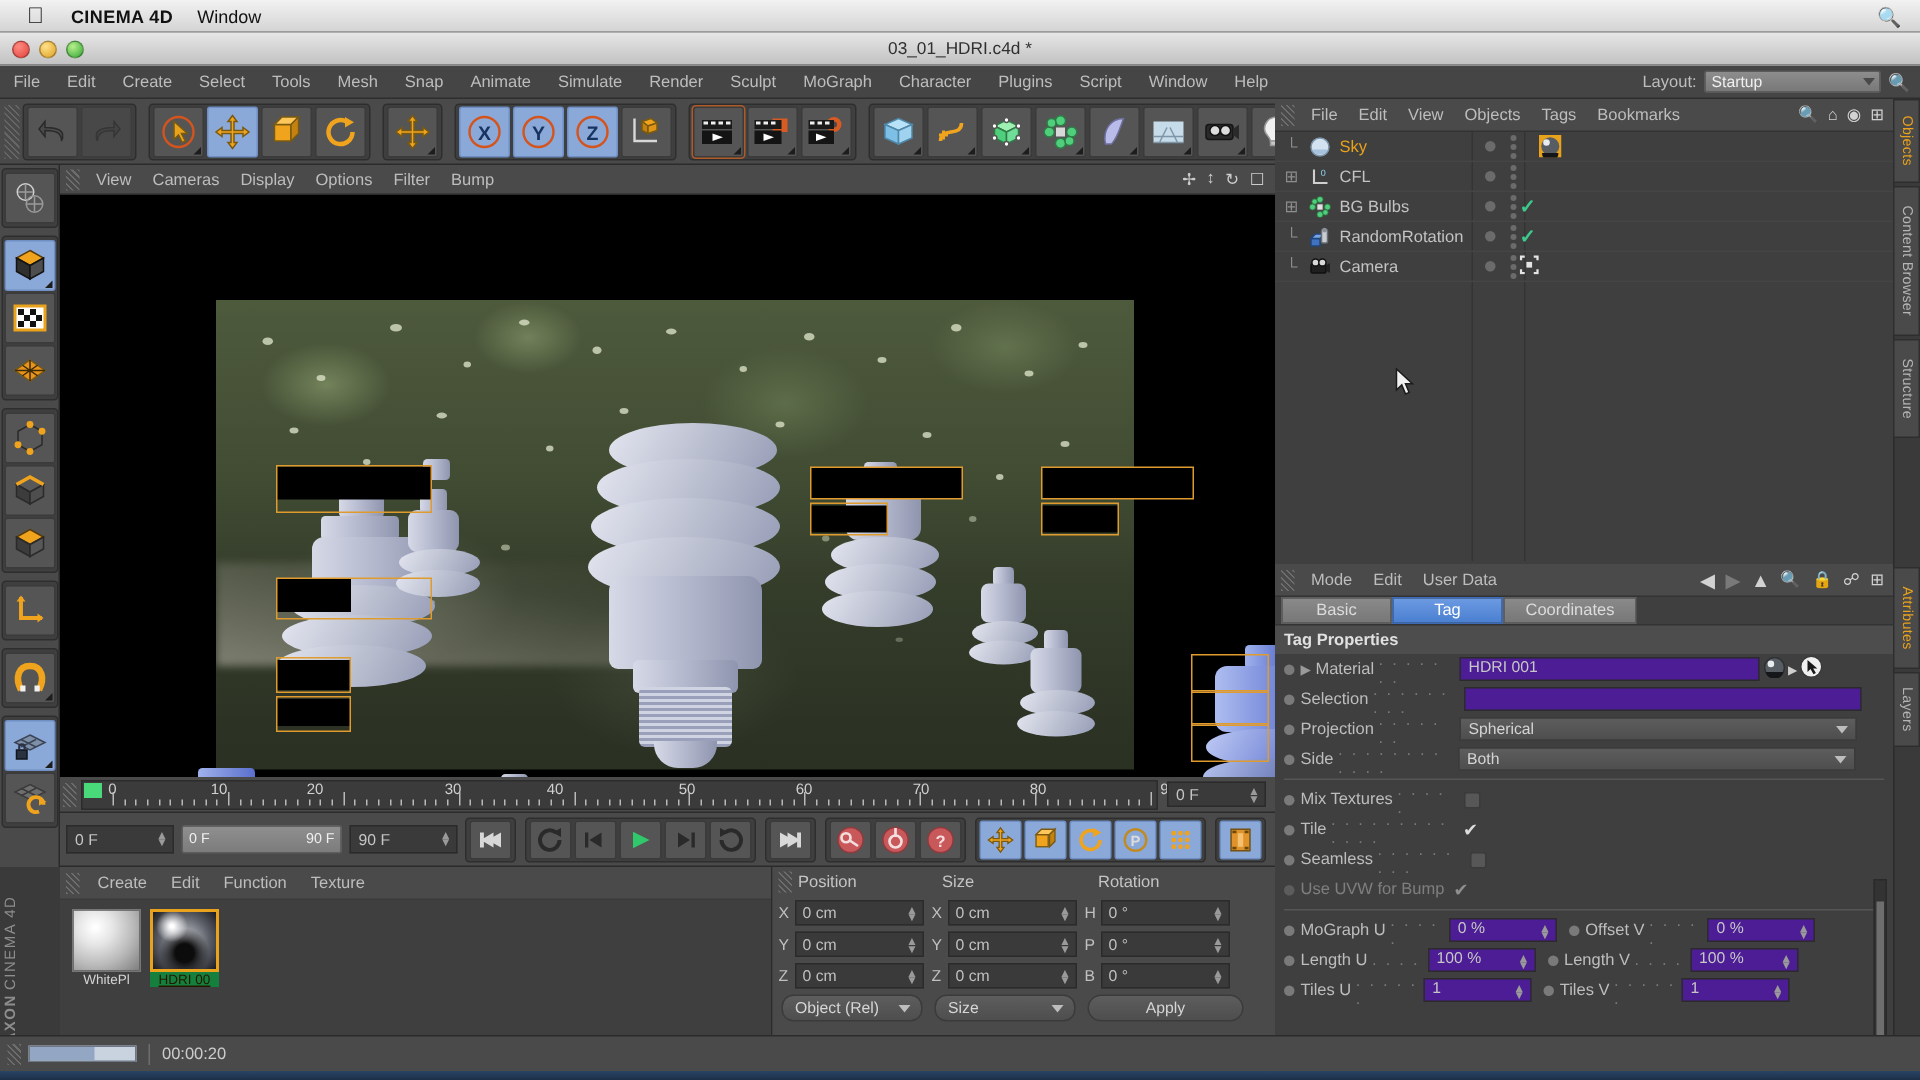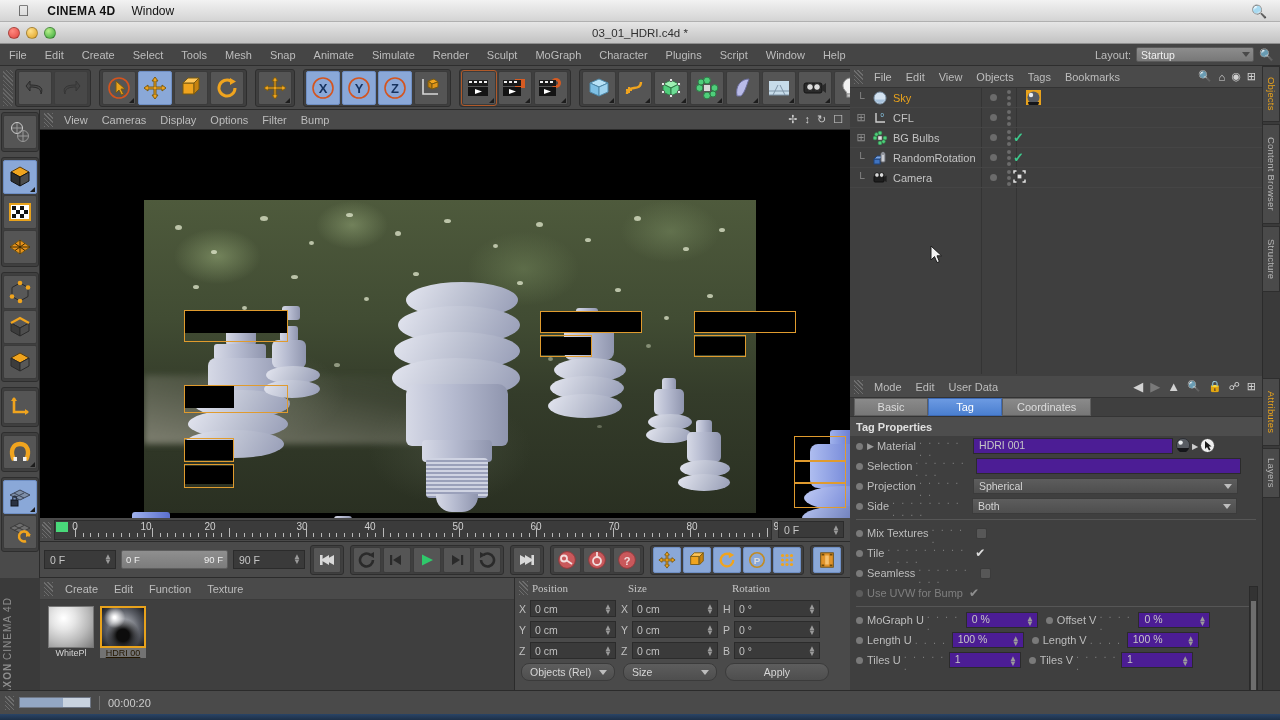--- a/index.html
+++ b/index.html
@@ -172,33 +172,33 @@
   .matmenu{ height:22px; display:flex; align-items:center; border-bottom:1px solid #3b3b3b;}
   .matmenu .grip2{width:9px;height:14px;margin:0 4px;
     background-image:repeating-linear-gradient(45deg,#6d6d6d 0 1px,transparent 1px 3px);}
   .matmenu .mi{padding:0 8px;font-size:11px;color:#bdbdbd;}
   .matgrid{ padding:6px 0 0 8px; display:flex; gap:6px; background:#3f3f3f; height:90px;}
   .mat{ width:46px; }
   .mat .sw{ width:46px;height:42px; border:1px solid #777; overflow:hidden; position:relative;}
   .mat.sel .sw{ border:2px solid #e8a21c;}
   .mat .nm{ font-size:9px; color:#d4d4d4; text-align:center; white-space:nowrap;
     overflow:hidden; width:46px; }
-  .mat.sel .nm{ background:#737373; color:#241700;text-decoration:underline;}
+  .mat.sel .nm{ background:#15803d; color:#241700;text-decoration:underline;}
   .ball-white{width:100%;height:100%;
     background:radial-gradient(circle at 33% 28%,#ffffff 2%,#e6e6e6 28%,#b9b9b9 62%,#7c7c7c 100%);}
   .ball-hdri{width:100%;height:100%;
     background:
       radial-gradient(circle at 30% 25%, #ffffff 3%, rgba(255,255,255,0) 26%),
       radial-gradient(circle at 50% 72%, #0c0c0c 18%, rgba(0,0,0,0) 48%),
       radial-gradient(circle at 50% 50%, #cfd2d8 0%, #5d6068 58%, #1b1c20 100%),
       linear-gradient(to bottom,#8f9296,#2a2b2f);}
 
   
   .coord{ position:absolute; left:515px; top:578px; width:335px; height:112px; background:#4a4a4a;}
-  .coord-head{height:20px;display:flex;align-items:center;font-family:Liberation Serif, serif;}
+  .coord-head{height:20px;display:flex;align-items:center;}
   .coord-head .grip2{width:9px;height:14px;margin:0 4px;
     background-image:repeating-linear-gradient(45deg,#6d6d6d 0 1px,transparent 1px 3px);}
   .coord-head span{font-size:11px;color:#c4c4c4;}
   .crow{display:flex;align-items:center;height:21px;padding-left:4px;}
   .cax{width:11px;font-size:10.5px;color:#c0c0c0;}
   .cfld{width:86px;height:17px;background:#3a3a3a;border:1px solid #2b2b2b;color:#c0c0c0;
     font-size:10.5px;display:flex;align-items:center;padding-left:4px;position:relative;margin-right:5px;}
   .cbtnrow{display:flex;align-items:center;height:22px;padding-left:6px;gap:8px;}
   .cdrop{width:94px;height:18px;background:linear-gradient(#5d5d5d,#4e4e4e);
     border:1px solid #3b3b3b;border-radius:8px;color:#d6d6d6;font-size:10.5px;
@@ -1133,21 +1133,21 @@
           <span class="spin">▲<br>▼</span>
         </div>
       <span class="cax">B</span>
       <div class="cfld">
           <span>0 °</span>
           <span class="spin">▲<br>▼</span>
         </div>
     </div>
     <div class="cbtnrow">
       <div class="cdrop">
-        <span>Objects (Rel)</span>
+        <span>Object (Rel)</span>
         <span class="arr"></span>
       </div>
       <div class="cdrop">
         <span>Size</span>
         <span class="arr"></span>
       </div>
       <div class="capply">
         <span>Apply</span>
       </div>
     </div>

